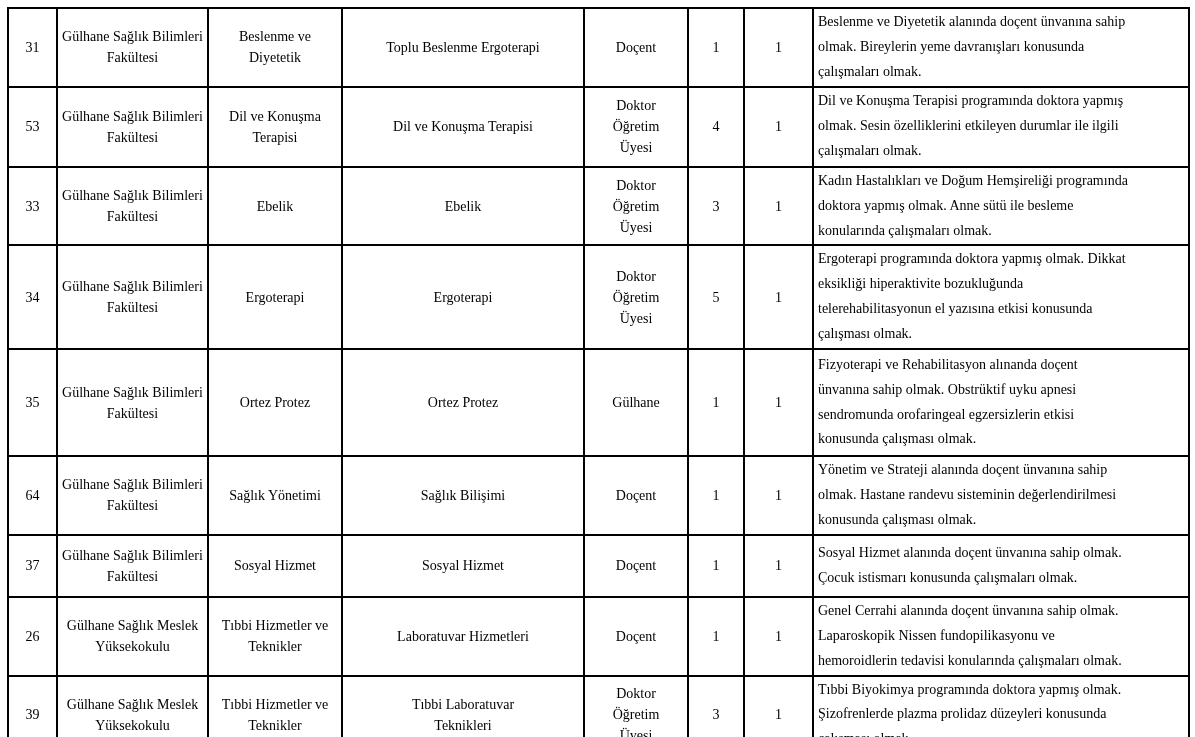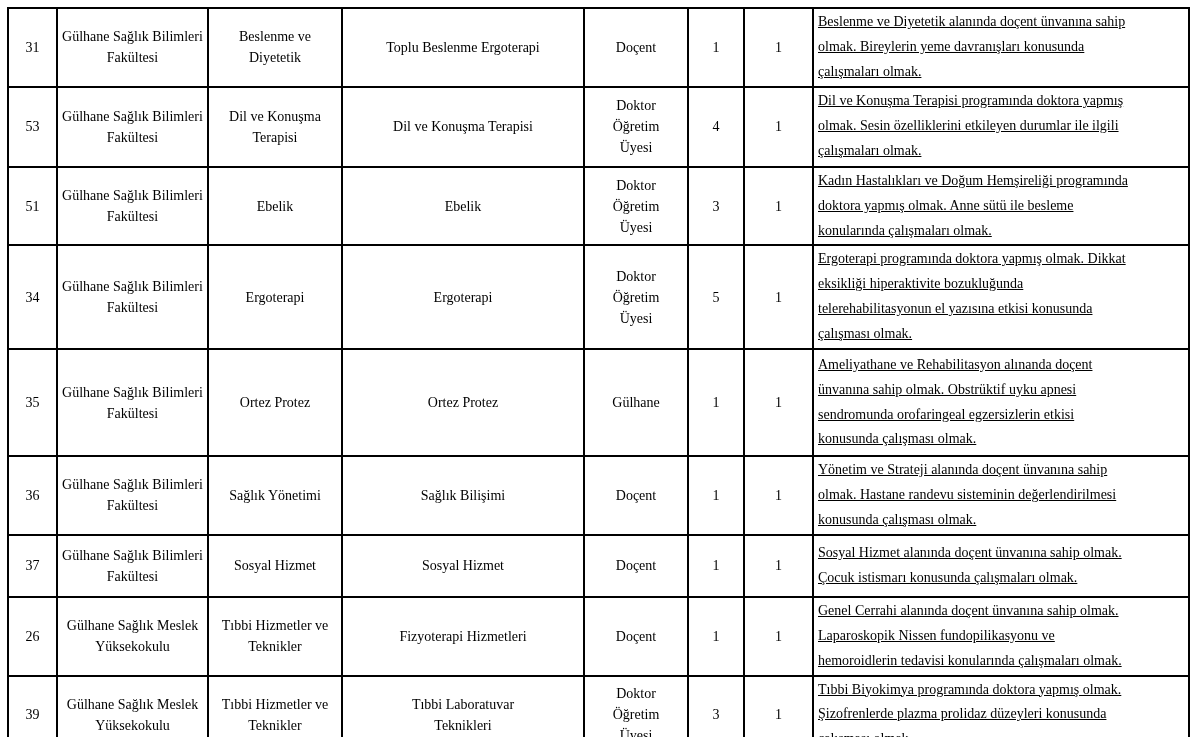--- a/index.html
+++ b/index.html
@@ -26,21 +26,20 @@
     text-align: center;
     vertical-align: middle;
     padding: 1px 2px;
     white-space: pre-line;
     overflow: hidden;
   }
   table.doc-table td.desc {
     text-align: left;
     padding: 1px 3px 1px 4px;
     line-height: 1.78;
-    text-decoration: underline;
   }
   
   col.c-no       { width: 49px; }
   col.c-faculty  { width: 151px; }
   col.c-dept     { width: 134px; }
   col.c-program  { width: 242px; }
   col.c-title    { width: 104px; }
   col.c-degree   { width: 56px; }
   col.c-count    { width: 69px; }
   col.c-desc     { width: 376px; }
@@ -94,21 +93,21 @@
       <td>Doktor
 Öğretim
 Üyesi</td>
       <td>4</td>
       <td>1</td>
       <td class="desc">Dil ve Konuşma Terapisi programında doktora yapmış
 olmak. Sesin özelliklerini etkileyen durumlar ile ilgili
 çalışmaları olmak.</td>
     </tr>
     <tr>
-      <td>51</td>
+      <td>33</td>
       <td>Gülhane Sağlık Bilimleri
 Fakültesi</td>
       <td>Ebelik</td>
       <td>Ebelik</td>
       <td>Doktor
 Öğretim
 Üyesi</td>
       <td>3</td>
       <td>1</td>
       <td class="desc">Kadın Hastalıkları ve Doğum Hemşireliği programında
@@ -133,27 +132,27 @@
     </tr>
     <tr>
       <td>35</td>
       <td>Gülhane Sağlık Bilimleri
 Fakültesi</td>
       <td>Ortez Protez</td>
       <td>Ortez Protez</td>
       <td>Gülhane</td>
       <td>1</td>
       <td>1</td>
-      <td class="desc">Ameliyathane ve Rehabilitasyon alınanda doçent
+      <td class="desc">Fizyoterapi ve Rehabilitasyon alınanda doçent
 ünvanına sahip olmak. Obstrüktif uyku apnesi
 sendromunda orofaringeal egzersizlerin etkisi
 konusunda çalışması olmak.</td>
     </tr>
     <tr>
-      <td>36</td>
+      <td>64</td>
       <td>Gülhane Sağlık Bilimleri
 Fakültesi</td>
       <td>Sağlık Yönetimi</td>
       <td>Sağlık Bilişimi</td>
       <td>Doçent</td>
       <td>1</td>
       <td>1</td>
       <td class="desc">Yönetim ve Strateji alanında doçent ünvanına sahip
 olmak. Hastane randevu sisteminin değerlendirilmesi
 konusunda çalışması olmak.</td>
@@ -169,21 +168,21 @@
       <td>1</td>
       <td class="desc">Sosyal Hizmet alanında doçent ünvanına sahip olmak.
 Çocuk istismarı konusunda çalışmaları olmak.</td>
     </tr>
     <tr>
       <td>26</td>
       <td>Gülhane Sağlık Meslek
 Yüksekokulu</td>
       <td>Tıbbi Hizmetler ve
 Teknikler</td>
-      <td>Fizyoterapi Hizmetleri</td>
+      <td>Laboratuvar Hizmetleri</td>
       <td>Doçent</td>
       <td>1</td>
       <td>1</td>
       <td class="desc">Genel Cerrahi alanında doçent ünvanına sahip olmak.
 Laparoskopik Nissen fundopilikasyonu ve
 hemoroidlerin tedavisi konularında çalışmaları olmak.</td>
     </tr>
     <tr>
       <td>39</td>
       <td>Gülhane Sağlık Meslek

